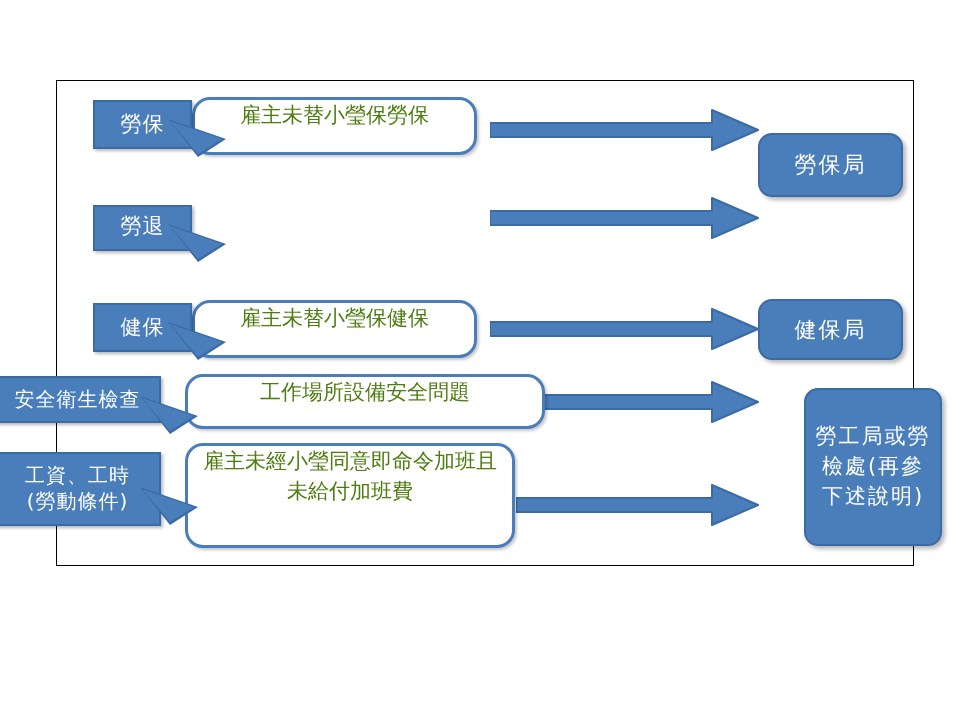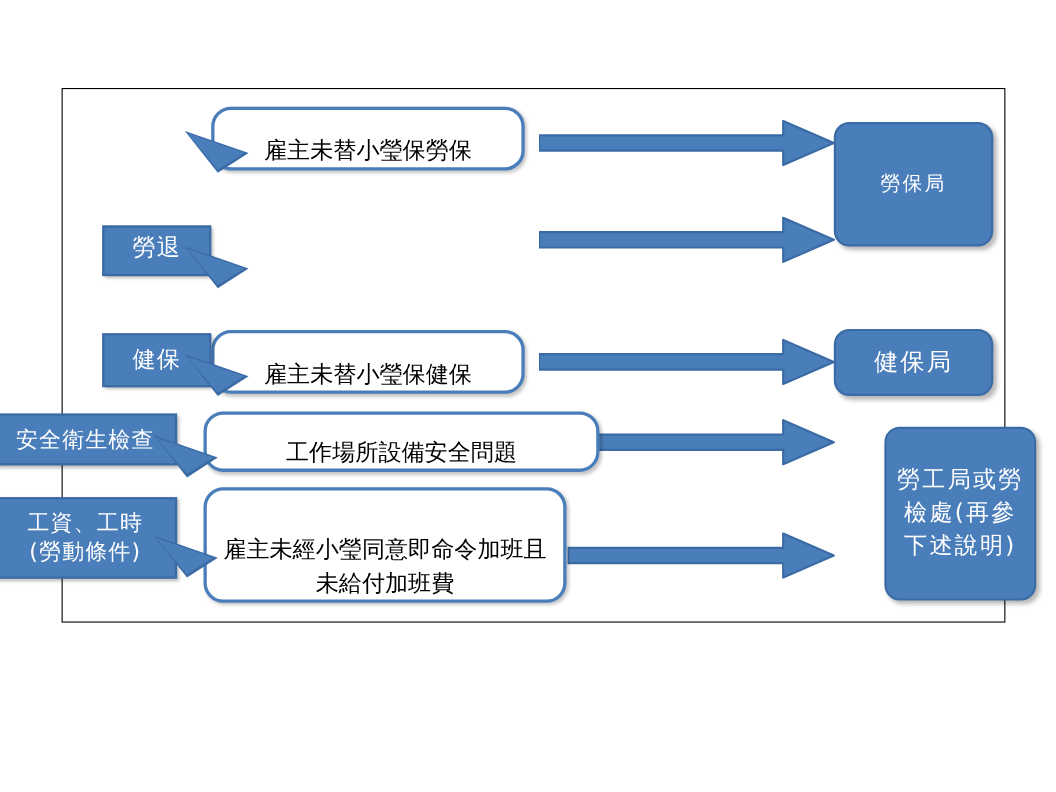--- a/index.html
+++ b/index.html
@@ -46,23 +46,23 @@
   }
   .cat .cat-text { display: block; width: 100%; }
 
   
   .callout {
     position: absolute;
     background: #ffffff;
     border: 3px solid #4a7ebb;
     border-radius: 18px;
     box-sizing: border-box;
-    color: #000000;
+    color: #4d7c0f;
     display: flex;
-    align-items: flex-end;
+    align-items: flex-start;
     justify-content: center;
     text-align: center;
     line-height: 1.45;
     box-shadow: 2px 2px 3px rgba(0,0,0,0.22);
     z-index: 3;
   }
   .callout .callout-text { display: block; width: 100%; padding: 0 10px; }
 
   
   .tail {
@@ -93,20 +93,23 @@
   }
   .dest .dest-text { display: block; width: 100%; padding: 0 6px; }
 </style>
 </head>
 <body>
 
 <div id="canvas">
 
   <div class="frame"></div>
 
+  <div class="cat" style="left:93px; top:100px; width:99px; height:49px; font-size:21px;">
+    <span class="cat-text">勞保</span>
+  </div>
   <div class="callout" style="left:192px; top:97px; width:285px; height:58px; font-size:21px;">
     <span class="callout-text">雇主未替小瑩保勞保</span>
   </div>
   <svg class="tail" style="left:168px; top:113px;" width="62" height="46" viewBox="0 0 62 46">
     <polygon points="0,6 58,26 30,44" fill="#3a6ba5"></polygon>
     <polygon points="2,8 54,26 30,41" fill="#4a7ebb"></polygon>
   </svg>
   <svg class="arrow" style="left:490px; top:108px;" width="270" height="44" viewBox="0 0 270 44">
     <polygon points="0,15 222,15 222,2 268,22 222,42 222,29 0,29" fill="#4a7ebb" stroke="#3a6ba5" stroke-width="2" stroke-linejoin="round"></polygon>
   </svg>
@@ -115,21 +118,21 @@
     <span class="cat-text">勞退</span>
   </div>
   <svg class="tail" style="left:168px; top:218px;" width="62" height="46" viewBox="0 0 62 46">
     <polygon points="0,6 58,26 30,44" fill="#3a6ba5"></polygon>
     <polygon points="2,8 54,26 30,41" fill="#4a7ebb"></polygon>
   </svg>
   <svg class="arrow" style="left:490px; top:196px;" width="270" height="44" viewBox="0 0 270 44">
     <polygon points="0,15 222,15 222,2 268,22 222,42 222,29 0,29" fill="#4a7ebb" stroke="#3a6ba5" stroke-width="2" stroke-linejoin="round"></polygon>
   </svg>
 
-  <div class="dest" style="left:758px; top:111px; width:145px; height:113px; font-size:18px;">
+  <div class="dest" style="left:758px; top:133px; width:145px; height:64px; font-size:22px;">
     <span class="dest-text">勞保局</span>
   </div>
 
   <div class="cat" style="left:93px; top:303px; width:99px; height:49px; font-size:21px;">
     <span class="cat-text">健保</span>
   </div>
   <div class="callout" style="left:192px; top:300px; width:285px; height:58px; font-size:21px;">
     <span class="callout-text">雇主未替小瑩保健保</span>
   </div>
   <svg class="tail" style="left:168px; top:316px;" width="62" height="46" viewBox="0 0 62 46">

